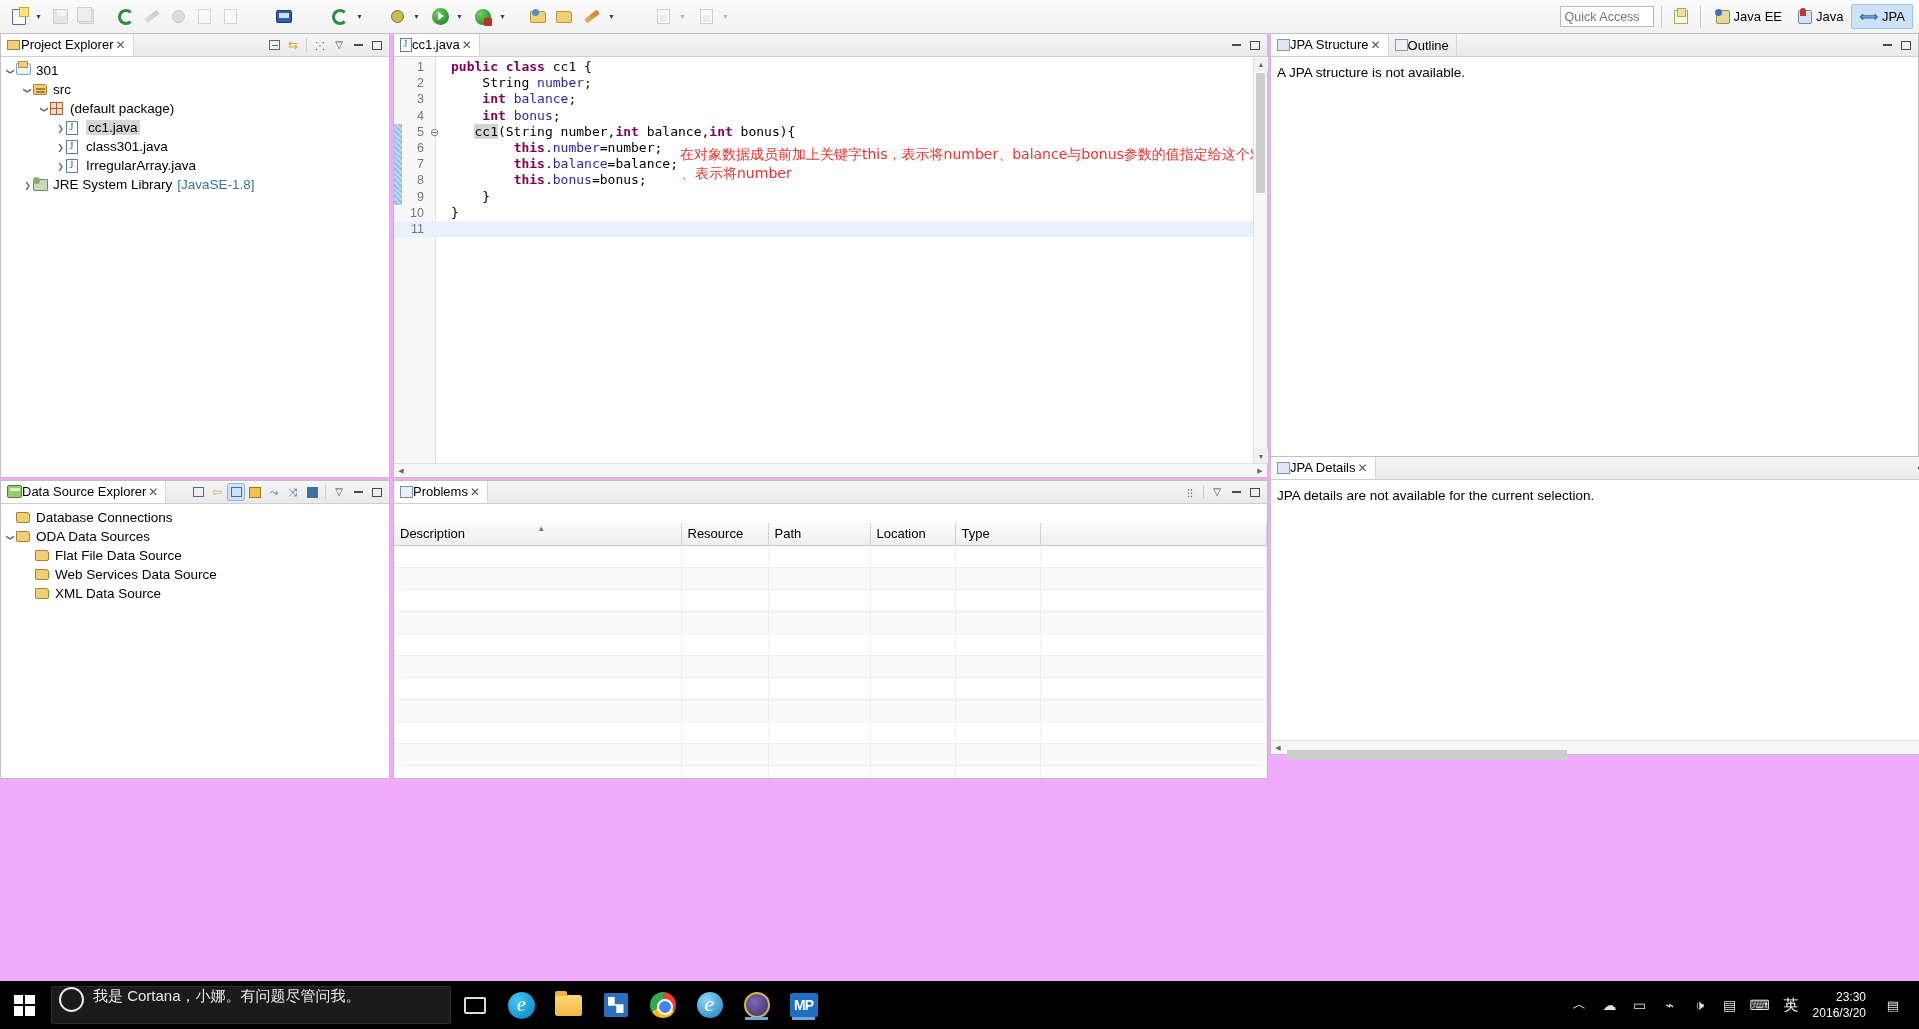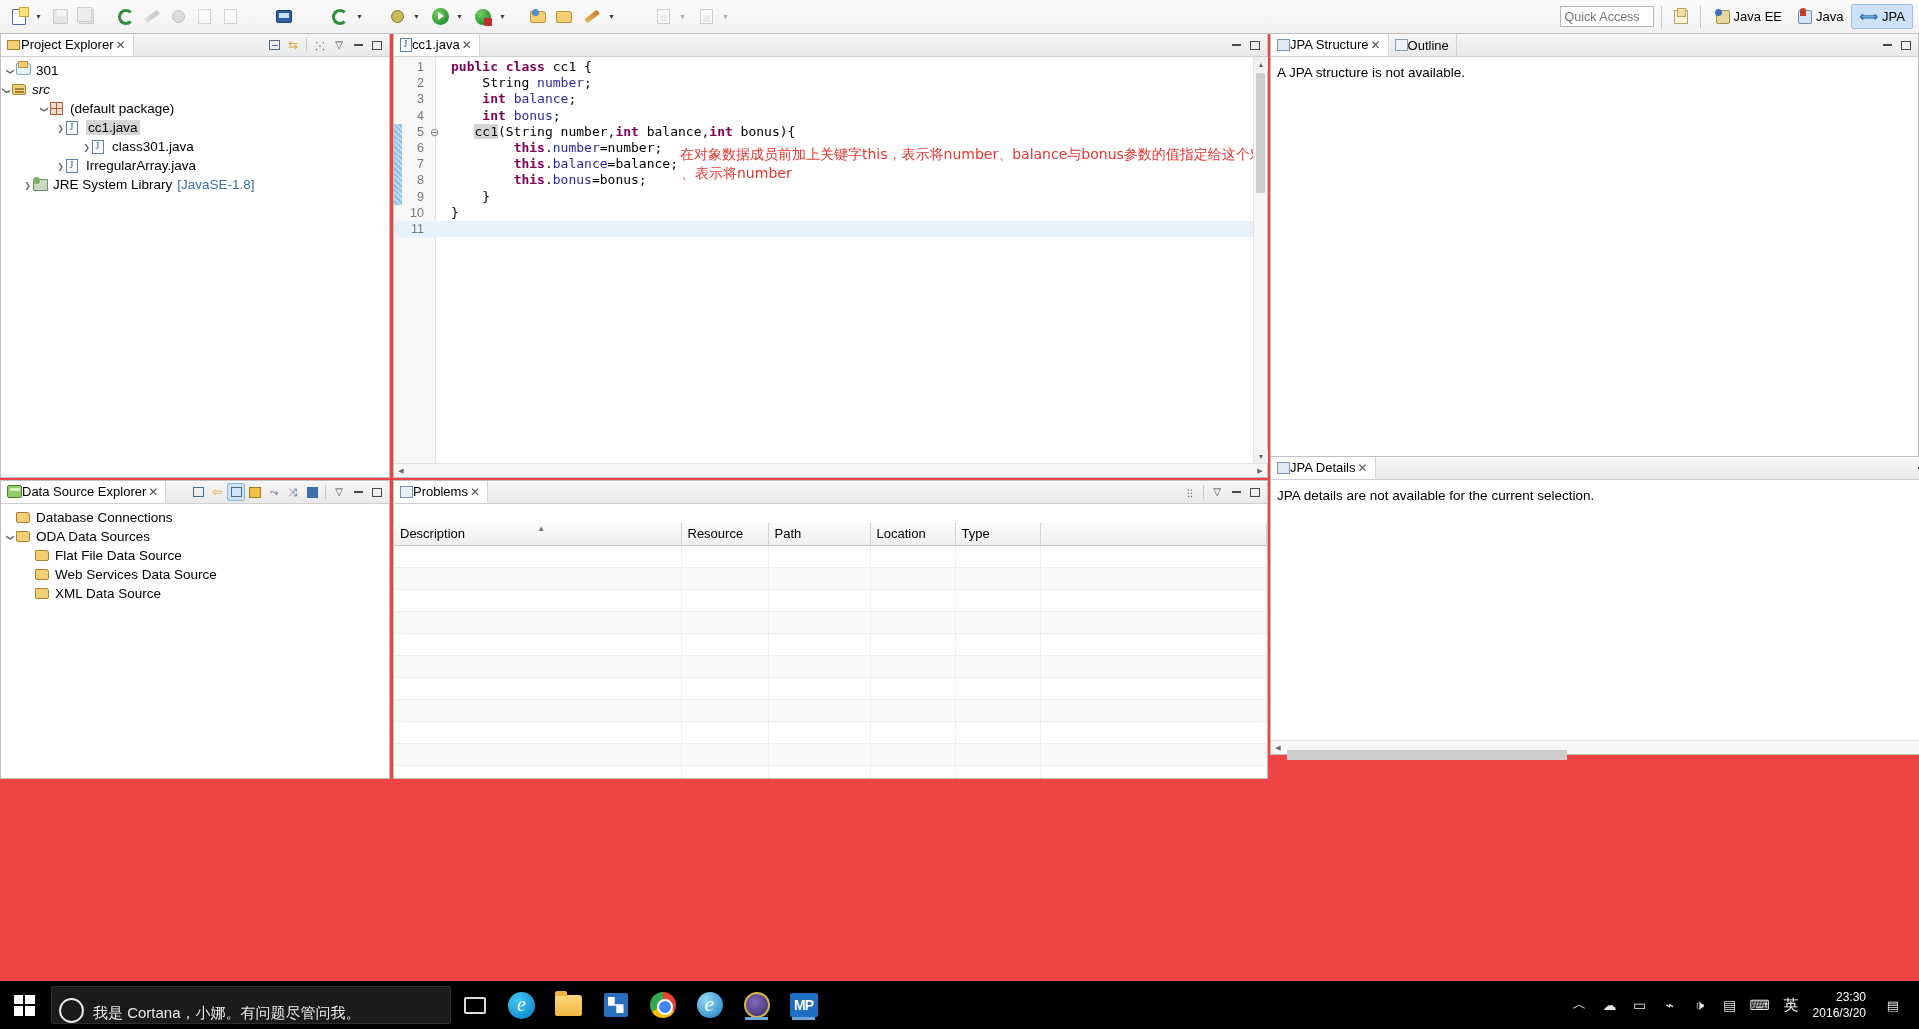--- a/index.html
+++ b/index.html
@@ -4,21 +4,21 @@
 <style>
   * { box-sizing: border-box; margin:0; padding:0; }
   html,body { width:1919px; height:1029px; overflow:hidden; }
   body {
     font-family: "Liberation Sans", sans-serif;
     font-size: 13px;
     background: #f0f0f0;
     color: #000;
     -webkit-font-smoothing: antialiased;
   }
-  .app { position:relative; width:1919px; height:1029px; background:#ef4444; }
+  .app { position:relative; width:1919px; height:1029px; background:#f0abfc; }
 
   
   .toolbar {
     position:absolute; left:0; top:0; width:1919px; height:34px;
     background:linear-gradient(#fbfbfb,#f1f1f1);
     border-bottom:1px solid #d8d8d8;
     display:flex; align-items:center; padding-left:4px;
   }
   .tb-item { display:flex; align-items:center; height:28px; padding:0 2px; }
   .tb-btn {
@@ -185,21 +185,21 @@
   .msg { padding:8px 6px 0 6px; font-size:13.5px; color:#000; }
   .msg.clip { white-space:nowrap; overflow:hidden; }
 
   
   .taskbar { position:absolute; left:0; bottom:0; width:1919px; height:48px; background:#000000;
      display:flex; align-items:center; }
   .tb-start { width:48px;height:48px;display:flex;align-items:center;justify-content:center; }
   .winlogo { width:21px;height:21px;display:grid;grid-template-columns:1fr 1fr;grid-template-rows:1fr 1fr;gap:2.5px; }
   .winlogo i { background:#fff; display:block; }
   .cortana {
-    height:38px; margin-left:3px; display:flex; align-items:flex-end; gap:9px;
+    height:38px; margin-left:3px; display:flex; align-items:flex-start; gap:9px;
     background:#1b1b1b; border:1px solid #2e2e2e; border-radius:2px; padding:0 14px 0 7px; min-width:400px;
   }
   .cort-circle { width:25px;height:25px;border-radius:50%;border:2px solid #e8e8e8; }
   .cort-text { color:#e9e9e9; font-size:15px; }
   .tbi { width:47px;height:31px;display:flex;align-items:center;justify-content:center;position:relative; }
   .tbi.run::after{content:"";position:absolute;bottom:1px;left:12px;width:23px;height:2.5px;background:#6fa8dc;}
   .ic-taskview{width:22px;height:17px;border:2px solid #dcdcdc;border-radius:2px;}
   .ic-edge{width:27px;height:27px;border-radius:50%;background:radial-gradient(circle at 35% 30%,#3fc7f4,#0a7ec4);}
   .ic-edge:after{content:"e";position:absolute;left:9px;top:1px;color:#fff;font-size:20px;
     font-family:"Liberation Serif",serif;font-style:italic;}
@@ -375,36 +375,36 @@
             <span class="ic-max"></span>
           </div>
       </div>
     </div>
     <div class="tree">
       <div class="trow" style="padding-left:4px;">
         <span class="tw d"></span>
         <span class="ticon"><span class="ic i-proj"></span></span>
         <span class="tlabel">301</span>
       </div>
-      <div class="trow" style="font-style:italic;">
+      <div class="trow" style="padding-left:21px;">
         <span class="tw d"></span>
         <span class="ticon"><span class="ic i-srcfolder"></span></span>
         <span class="tlabel">src</span>
       </div>
       <div class="trow" style="padding-left:38px;">
         <span class="tw d"></span>
         <span class="ticon"><span class="ic i-pkg"></span></span>
         <span class="tlabel">(default package)</span>
       </div>
       <div class="trow" style="padding-left:54px;">
         <span class="tw r"></span>
         <span class="ticon"><span class="ic i-java"></span></span>
         <span class="tlabel sel">cc1.java</span>
       </div>
-      <div class="trow" style="padding-left:80px;">
+      <div class="trow" style="padding-left:54px;">
         <span class="tw r"></span>
         <span class="ticon"><span class="ic i-java"></span></span>
         <span class="tlabel">class301.java</span>
       </div>
       <div class="trow" style="padding-left:54px;">
         <span class="tw r"></span>
         <span class="ticon"><span class="ic i-java"></span></span>
         <span class="tlabel">IrregularArray.java</span>
       </div>
       <div class="trow" style="padding-left:21px;">

